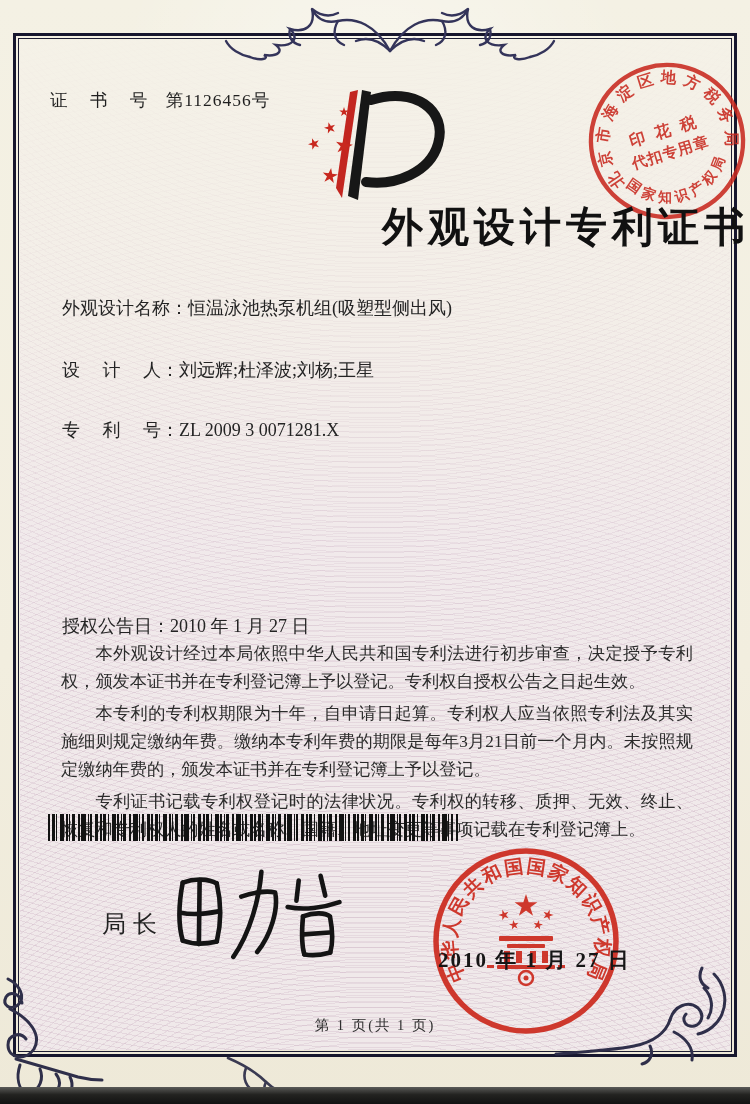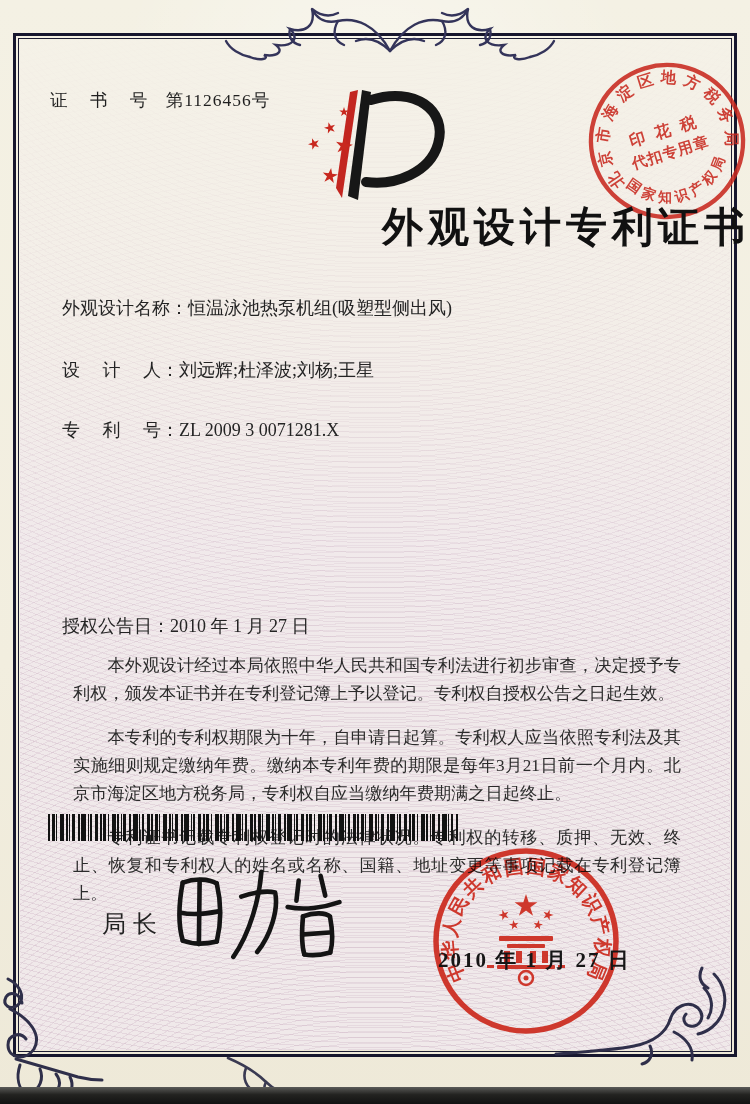--- a/index.html
+++ b/index.html
@@ -31,21 +31,21 @@
   .logo{position:absolute;left:292px;top:84px;width:168px;height:122px;}
   .tax-seal{position:absolute;left:584px;top:58px;width:166px;height:166px;transform:rotate(-17deg);
     mix-blend-mode:multiply;opacity:.88;}
   .doc-title{position:absolute;left:0;right:0;top:200px;text-align:right;
     font-family:"Liberation Sans","DejaVu Sans",sans-serif;font-weight:bold;
     font-size:41px;letter-spacing:5px;color:#111;}
   .field-row{position:absolute;left:62px;font-size:18px;white-space:nowrap;color:#242424;}
   .field-row .f-label{display:inline-block;}
   .field-row .f-value{display:inline-block;}
   .paras{position:absolute;left:57px;top:636px;width:640px;}
-  .paras p{margin:16px;font-size:17.2px;line-height:28px;text-indent:2em;text-align:justify;color:#2b2b2b;}
+  .paras p{margin:4px;font-size:17.2px;line-height:28px;text-indent:2em;text-align:justify;color:#2b2b2b;}
   .barcode{position:absolute;left:48px;top:814px;width:410px;height:27px;overflow:hidden;
     display:flex;align-items:stretch;}
   .barcode span{display:block;background:#121212;height:100%;flex:0 0 auto;}
   .director{position:absolute;left:102px;top:908px;font-size:24px;letter-spacing:7px;color:#222;}
   .signature{position:absolute;left:158px;top:858px;width:205px;height:118px;z-index:3;}
   .main-seal{position:absolute;left:427px;top:842px;width:198px;height:198px;z-index:4;
     mix-blend-mode:multiply;opacity:.93;}
   .issue-date{position:absolute;left:438px;top:946px;z-index:5;font-size:21px;font-weight:bold;
     letter-spacing:2px;color:#161616;}
   .page-footer{position:absolute;left:0;right:0;top:1016px;text-align:center;font-size:14.5px;
@@ -164,21 +164,21 @@
     </div>
     <div class="field-row" style="top:418px;">
       <span class="f-label">专　 利 　号：</span><span class="f-value">ZL 2009 3 0071281.X</span>
     </div>
     <div class="field-row" style="top:590px;margin-top:24px;">
       <span class="f-label">授权公告日：</span><span class="f-value">2010 年 1 月 27 日</span>
     </div>
 
     <div class="paras">
       <p>本外观设计经过本局依照中华人民共和国专利法进行初步审查，决定授予专利权，颁发本证书并在专利登记簿上予以登记。专利权自授权公告之日起生效。</p>
-      <p>本专利的专利权期限为十年，自申请日起算。专利权人应当依照专利法及其实施细则规定缴纳年费。缴纳本专利年费的期限是每年3月21日前一个月内。北京市海淀区地方税务局，专利权自应当缴纳年费期满之日起终止。</p>
+      <p>本专利的专利权期限为十年，自申请日起算。专利权人应当依照专利法及其实施细则规定缴纳年费。缴纳本专利年费的期限是每年3月21日前一个月内。未按照规定缴纳年费的，颁发本证书并在专利登记簿上予以登记。</p>
       <p>专利证书记载专利权登记时的法律状况。专利权的转移、质押、无效、终止、恢复和专利权人的姓名或名称、国籍、地址变更等事项记载在专利登记簿上。</p>
     </div>
 
     <div class="barcode">
         <span style="width: 2px; margin-right: 2px;"></span>
         <span style="width: 3px; margin-right: 1px;"></span>
         <span style="width: 1px; margin-right: 3px;"></span>
         <span style="width: 4px; margin-right: 2px;"></span>
         <span style="width: 2px; margin-right: 1px;"></span>
         <span style="width: 1px; margin-right: 2px;"></span>
@@ -318,15 +318,16 @@
         <rect x="70" y="123" width="58" height="4" rx="1"></rect>
         <rect x="60" y="123" width="7" height="3"></rect>
         <rect x="131" y="123" width="7" height="3"></rect>
         <circle cx="99" cy="136" r="7" fill="none" stroke="#cc2a1e" stroke-width="2.5"></circle>
         <circle cx="99" cy="136" r="2.5"></circle>
       </g>
     </svg>
 
     <div class="issue-date">2010 年 1 月 27 日</div>
 
+    <div class="page-footer">第 1 页(共 1 页)</div>
 
   </div>
 </div>
 
 </body></html>

